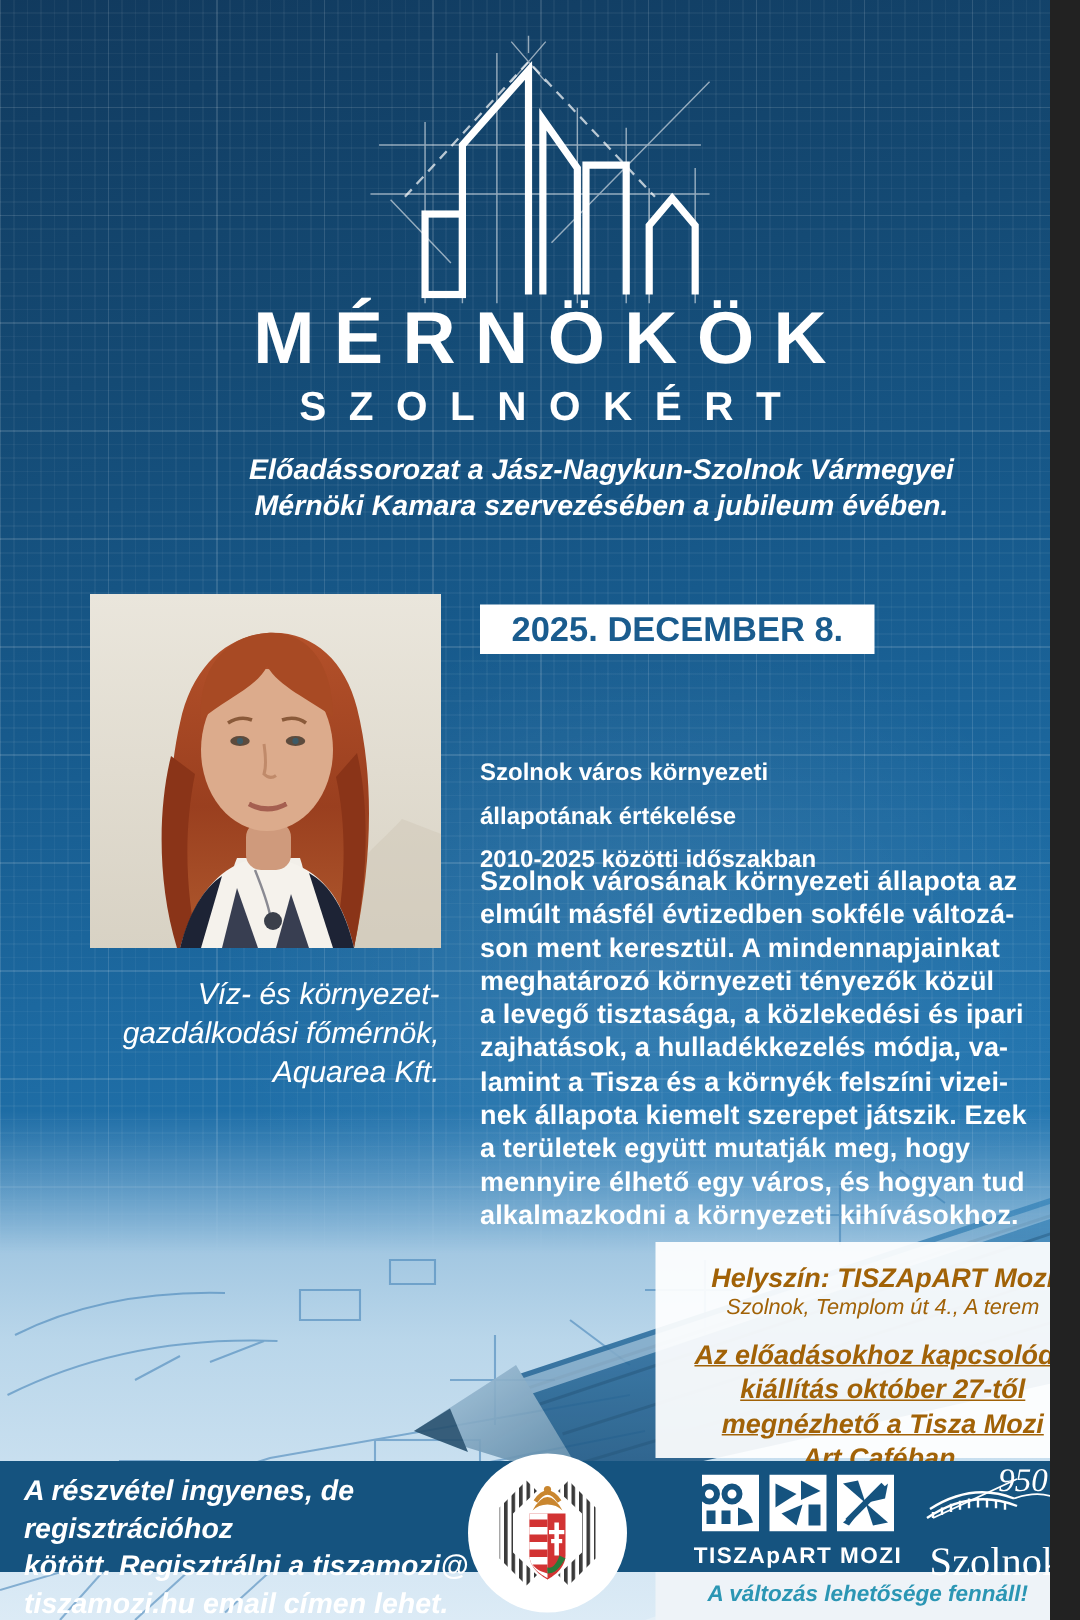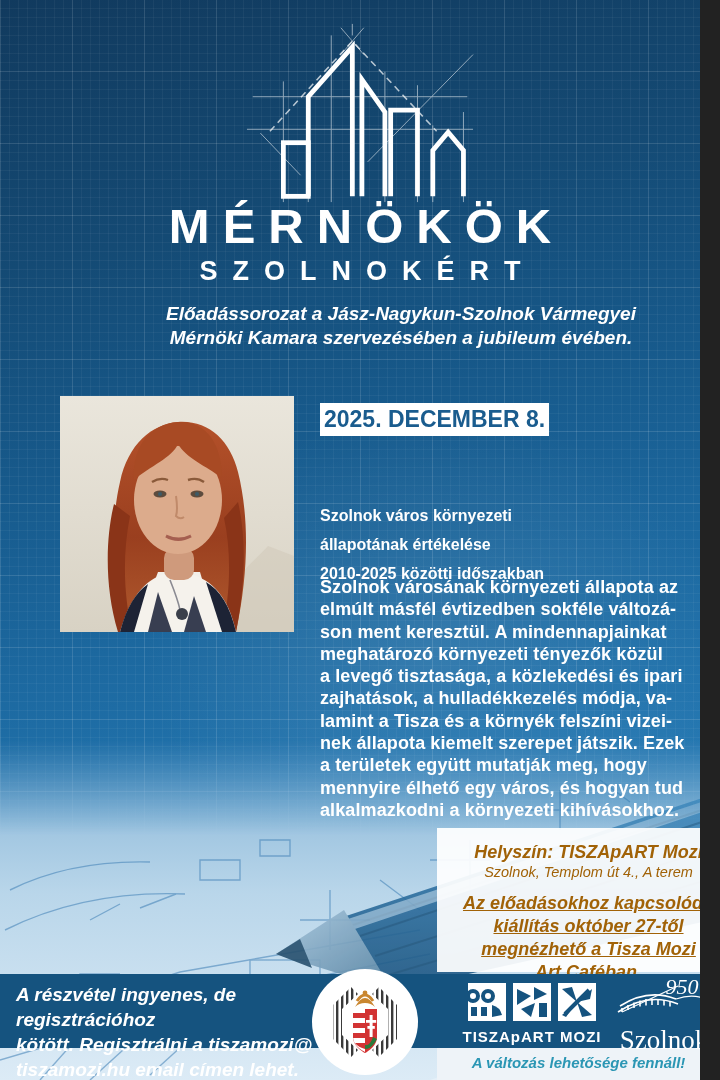--- a/index.html
+++ b/index.html
@@ -21,21 +21,21 @@
   .bg-photo{position:absolute;left:0;top:740px;width:720px;height:340px;z-index:1;}
   .brand-logo{position:absolute;left:240px;top:22px;width:240px;height:182px;z-index:2;}
   .title1{position:absolute;left:0;top:198px;width:720px;text-align:center;z-index:2;
     font-size:49px;font-weight:bold;letter-spacing:13px;text-indent:13px;}
   .title2{position:absolute;left:0;top:256px;width:720px;text-align:center;z-index:2;
     font-size:27px;font-weight:bold;letter-spacing:15px;text-indent:15px;}
   .subtitle{position:absolute;left:0;top:302px;width:720px;text-align:center;z-index:2;
     font-size:19px;font-weight:bold;font-style:italic;line-height:24px;white-space:pre-line;margin-left:41px;}
   .photo{position:absolute;left:60px;top:396px;width:234px;height:236px;z-index:2;}
   .badge{display:inline-block;background:#fff;color:#1a5c8e;font-weight:bold;
-    font-size:23px;line-height:31px;padding:1px 4px;margin-bottom:3px;}
+    font-size:23px;line-height:31px;padding:1px 21px;margin-bottom:3px;}
   .badges{position:absolute;left:320px;top:403px;z-index:2;}
   .ev-title{position:absolute;left:320px;top:501px;width:400px;z-index:2;
     font-size:16px;font-weight:bold;line-height:29px;white-space:pre-line;}
   .ev-body{position:absolute;left:320px;top:576px;width:402px;z-index:2;
     font-size:18px;font-weight:bold;line-height:22.3px;letter-spacing:.1px;white-space:pre-line;}
   .speaker{position:absolute;left:16px;top:646px;width:277px;text-align:right;z-index:2;}
   .speaker .name{font-size:27px;font-weight:bold;font-style:italic;line-height:34px;}
   .speaker .role{font-size:20px;font-style:italic;line-height:26px;white-space:pre-line;margin-top:4px;}
   .venue{position:absolute;left:437px;top:828px;width:283px;height:144px;z-index:2;
     background:rgba(255,255,255,.93);color:#a16207;text-align:center;box-sizing:border-box;padding-top:13px;padding-left:20px;}
@@ -201,20 +201,23 @@
 meghatározó környezeti tényezők közül
 a levegő tisztasága, a közlekedési és ipari
 zajhatások, a hulladékkezelés módja, va-
 lamint a Tisza és a környék felszíni vizei-
 nek állapota kiemelt szerepet játszik. Ezek
 a területek együtt mutatják meg, hogy
 mennyire élhető egy város, és hogyan tud
 alkalmazkodni a környezeti kihívásokhoz.</div>
 
   <div class="speaker">
+    <div class="role">Víz- és környezet-
+gazdálkodási főmérnök,
+Aquarea Kft.</div>
   </div>
 
   <div class="venue">
     <div class="v1">Helyszín: TISZApART Mozi</div>
     <div class="v2">Szolnok, Templom út 4., A terem</div>
     <div class="v3">Az előadásokhoz kapcsolódó
 kiállítás október 27-től
 megnézhető a Tisza Mozi
 Art Caféban.</div>
   </div>

